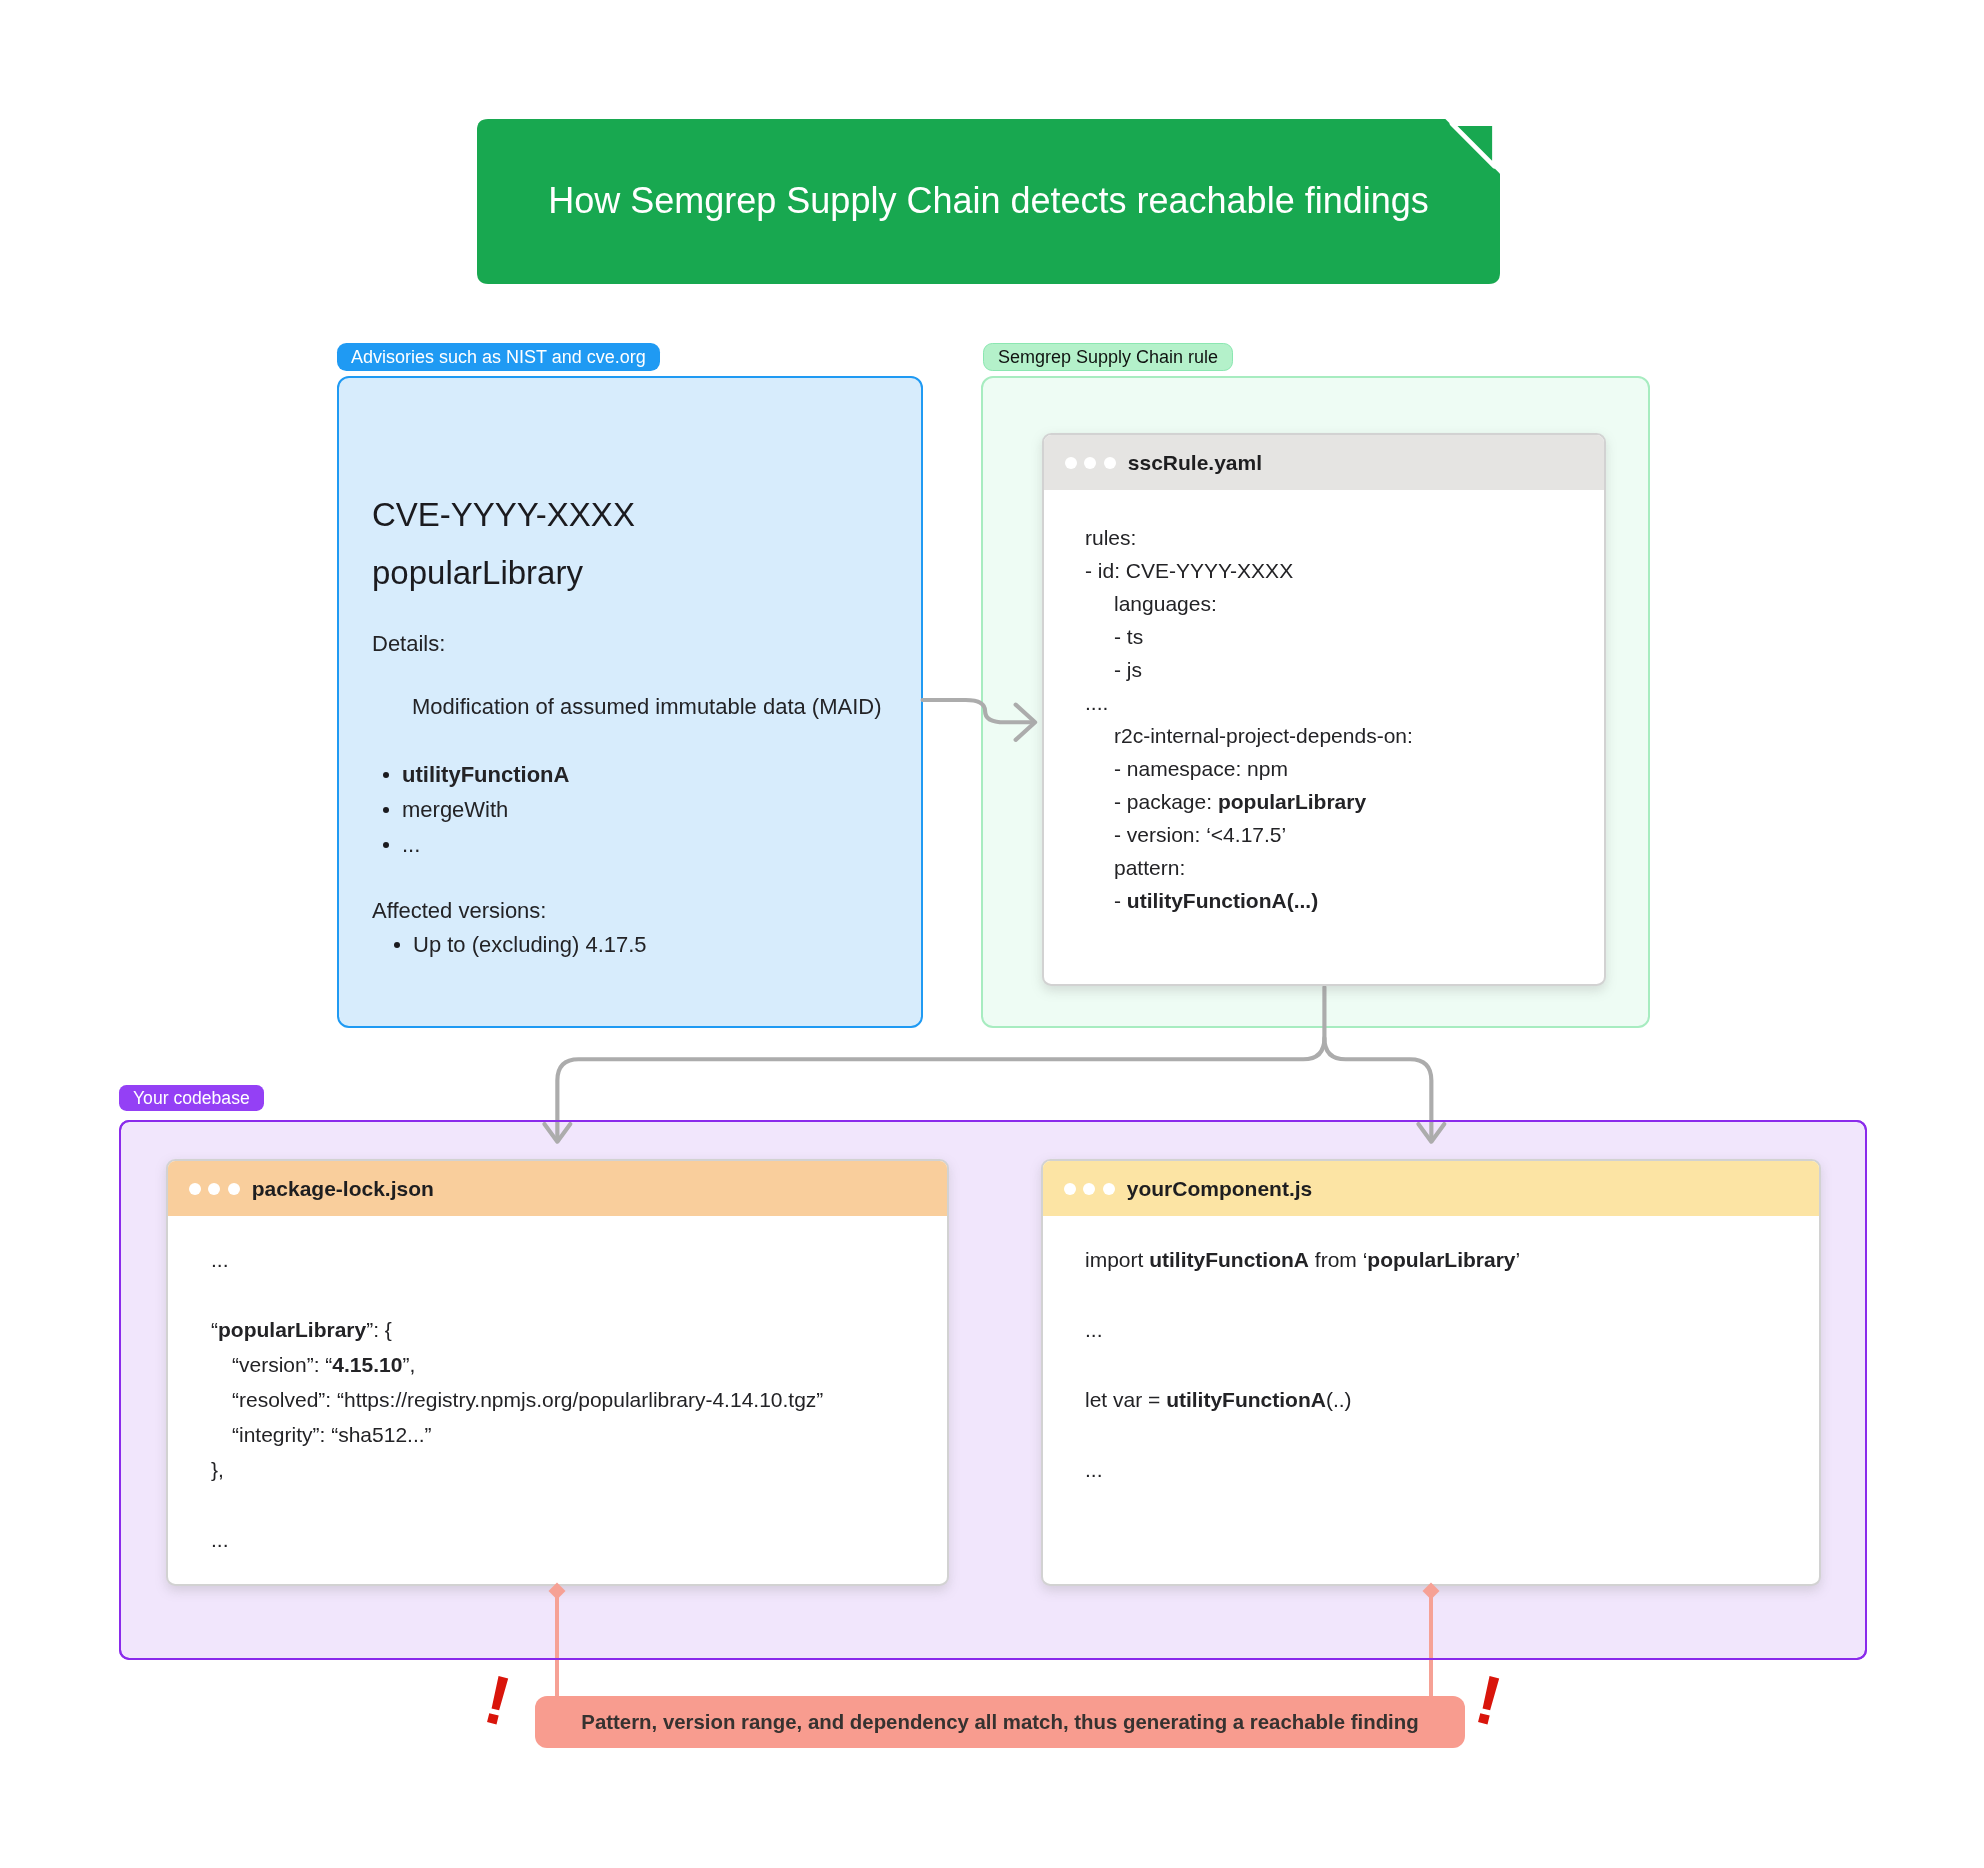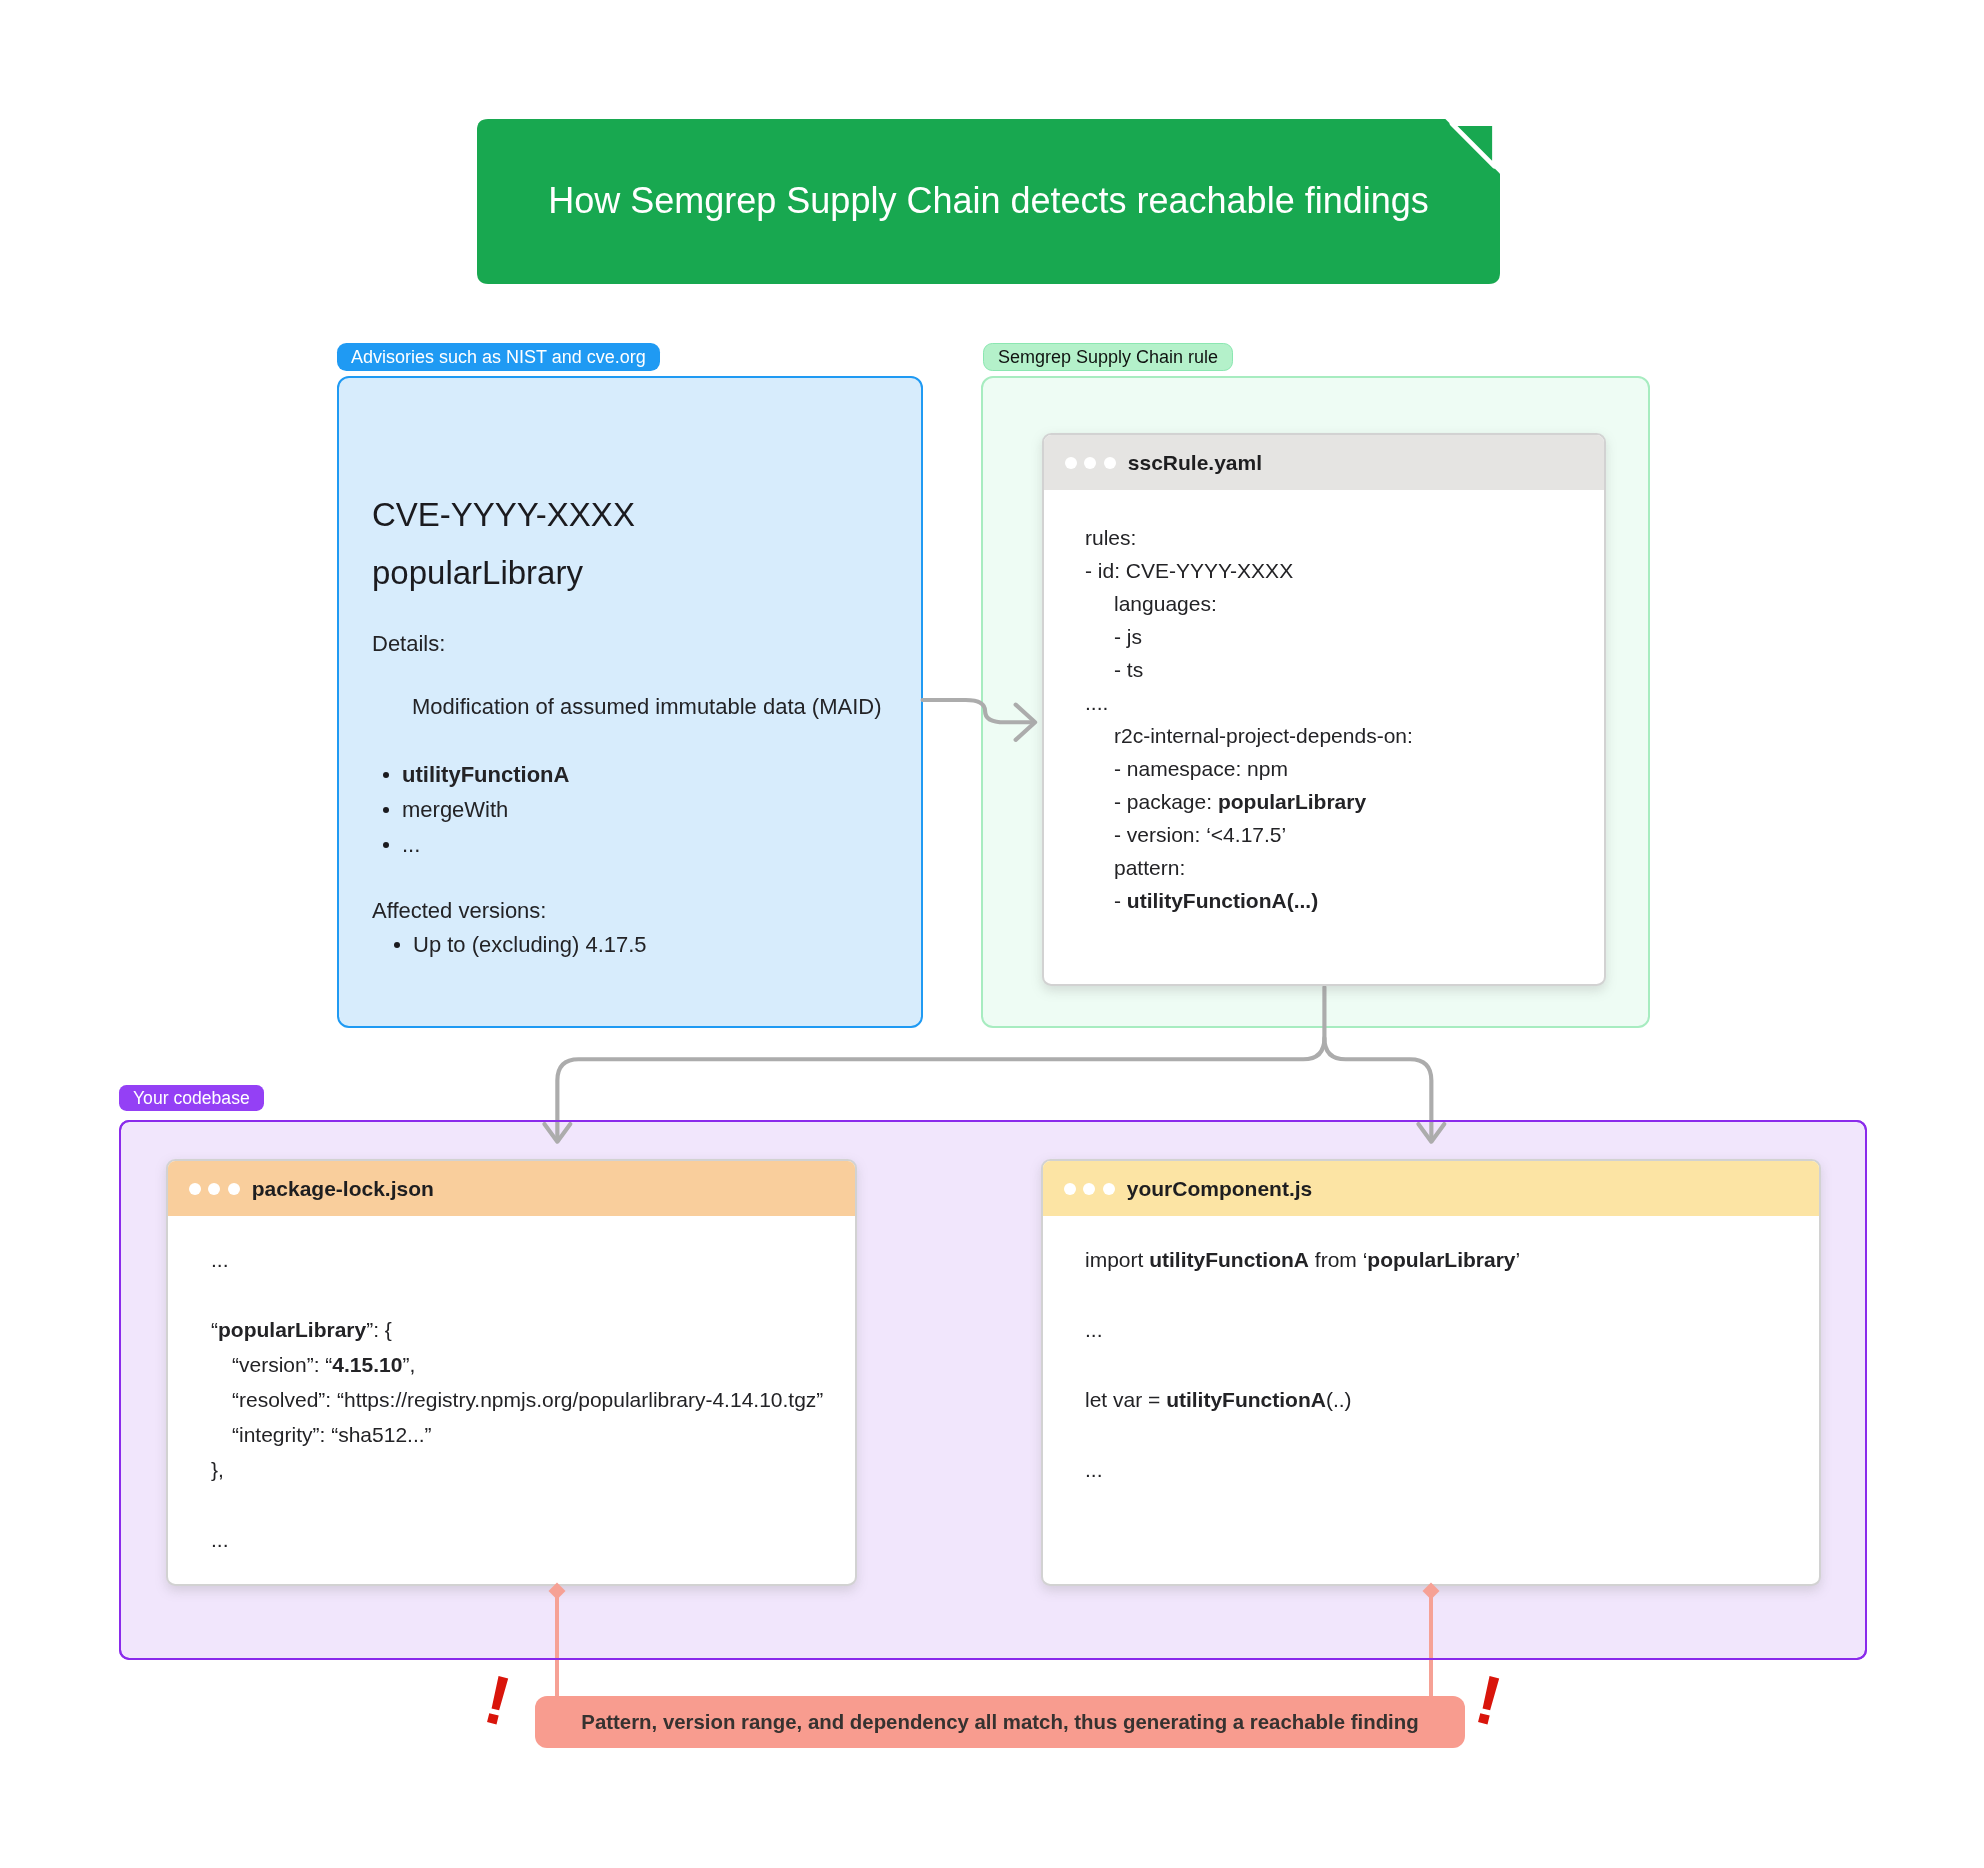--- a/index.html
+++ b/index.html
@@ -125,33 +125,33 @@
         <span class="dot"></span>
         <span class="dot"></span>
         <span class="dot"></span>
       </span>
       <span class="win-title">sscRule.yaml</span>
     </div>
     <div class="code yaml-code">
         <div class="code-line"><span>rules:</span></div>
         <div class="code-line"><span>- id: CVE-YYYY-XXXX</span></div>
         <div class="code-line ind1"><span>languages:</span></div>
+        <div class="code-line ind1"><span>- ts</span></div>
         <div class="code-line ind1"><span>- js</span></div>
-        <div class="code-line ind1"><span>- ts</span></div>
         <div class="code-line"><span>....</span></div>
         <div class="code-line ind1"><span>r2c-internal-project-depends-on:</span></div>
         <div class="code-line ind1"><span>- namespace: npm</span></div>
         <div class="code-line ind1"><span>- package: </span><span class="b">popularLibrary</span></div>
         <div class="code-line ind1"><span>- version: ‘&lt;4.17.5’</span></div>
         <div class="code-line ind1"><span>pattern:</span></div>
         <div class="code-line ind1"><span>- </span><span class="b">utilityFunctionA(...)</span></div>
       </div>
   </div>
 
-  <div class="window" style="left:166px;top:1159px;width:691px;height:427px;">
+  <div class="window" style="left:166px;top:1159px;width:783px;height:427px;">
     <div class="titlebar tb-orange">
       <span class="dots">
         <span class="dot"></span>
         <span class="dot"></span>
         <span class="dot"></span>
       </span>
       <span class="win-title">package-lock.json</span>
     </div>
     <div class="code plock-code">
         <div class="code-line"><span>...</span></div>

